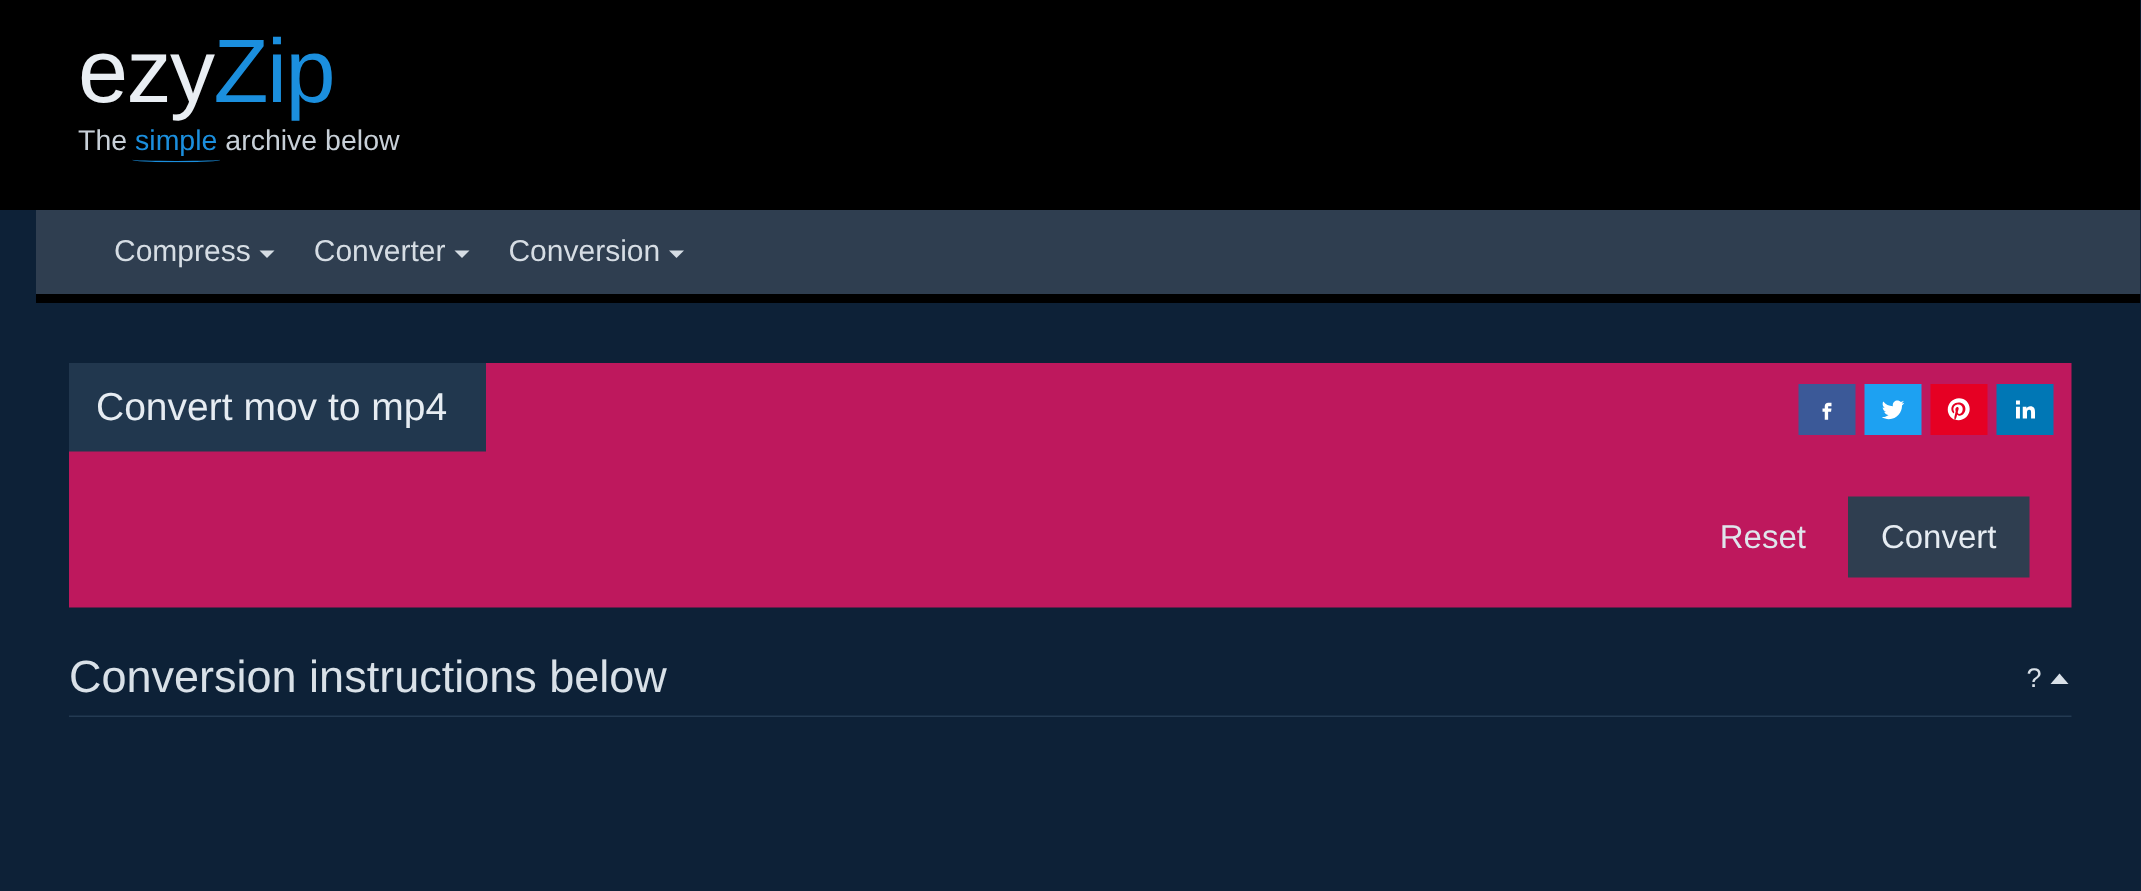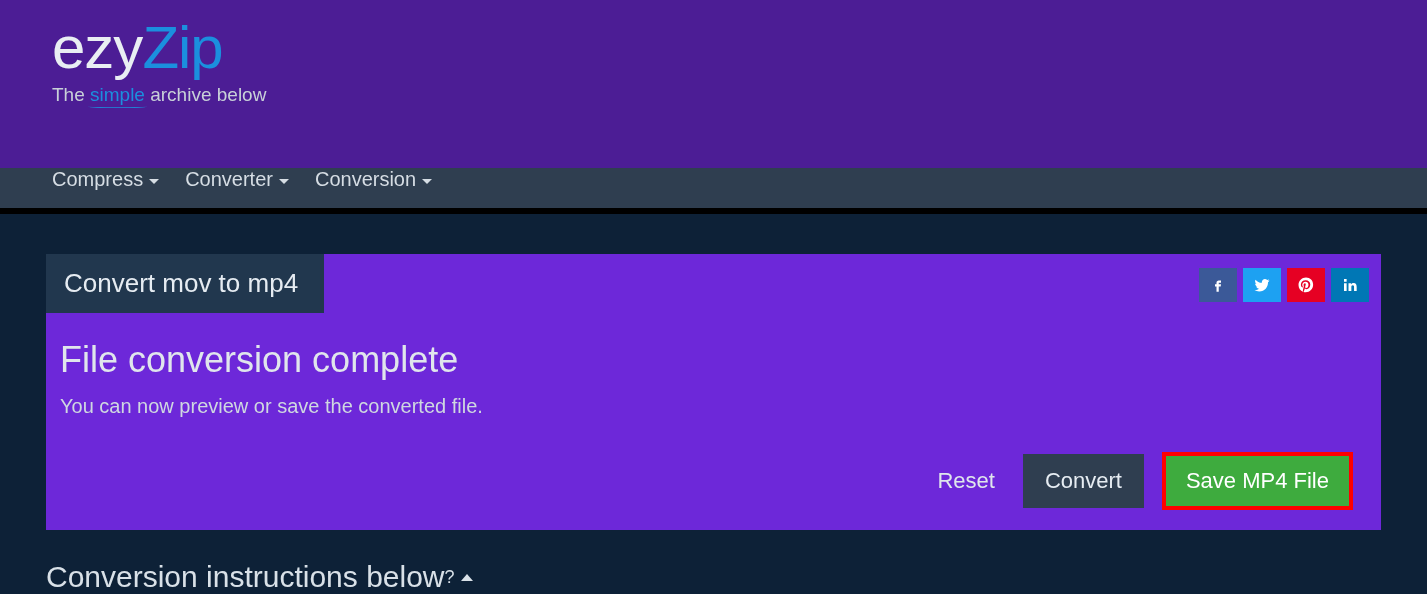--- a/index.html
+++ b/index.html
@@ -5,22 +5,22 @@
 * { margin: 0; padding: 0; box-sizing: border-box; }
 body {
   font-family: "Segoe UI", -apple-system, BlinkMacSystemFont, "Helvetica Neue", Arial, sans-serif;
   background: #0d2137;
   width: 1427px;
   height: 594px;
   overflow: hidden;
   color: #d0d8e0;
 }
 .top-header {
-  background: #4c1d95;
-  height: 168px;
+  background: #000000;
+  height: 140px;
   padding: 18px 0 0 52px;
 }
 .logo-wrap { display: inline-block; }
 .logo-line1 {
   font-size: 60px;
   font-weight: 400;
   line-height: 1;
   letter-spacing: -1px;
 }
 .logo-ezy { color: #e9eef3; }
@@ -40,47 +40,48 @@
   content: "";
   position: absolute;
   left: -2px; right: -2px; bottom: -4px;
   height: 5px;
   border-bottom: 2px solid #1b8fde;
   border-radius: 50%;
   transform: scaleY(0.5);
 }
 .nav-bar {
   background: #2f3e50;
-  height: 46px;
-  display: flex;
-  align-items: flex-start;
+  height: 62px;
+  display: flex;
+  align-items: center;
   padding: 0 0 0 52px;
   gap: 26px;
   border-bottom: 6px solid #000;
+  margin-left: 24px;
 }
 .nav-item {
   color: #d6dde4;
   font-size: 20px;
   display: flex;
   align-items: center;
   gap: 6px;
   cursor: pointer;
 }
 .caret {
   width: 0; height: 0;
   border-left: 5px solid transparent;
   border-right: 5px solid transparent;
   border-top: 5px solid #d6dde4;
   margin-top: 3px;
 }
 .content {
   padding: 40px 46px 0 46px;
 }
 .card {
-  background: #6d28d9;
+  background: #be185d;
   padding: 0 0 20px 0;
   position: relative;
 }
 .tab-row {
   display: flex;
   align-items: flex-start;
   justify-content: space-between;
 }
 .active-tab {
   background: #21374e;
@@ -143,21 +144,21 @@
 .btn-save {
   background: #3eab3e;
   color: #fff;
   font-size: 22px;
   border: 4px solid #ff0000;
   padding: 12px 20px;
   cursor: pointer;
 }
 .instructions-row {
   display: flex;
-  justify-content: flex-start;
+  justify-content: space-between;
   align-items: center;
   padding: 30px 2px 8px 0;
   border-bottom: 1px solid #233a52;
 }
 .instructions-title {
   color: #d9e1e8;
   font-size: 30px;
   font-weight: 400;
 }
 .help-toggle {
@@ -224,28 +225,23 @@
               <path d="M12 2C6.5 2 2 6.5 2 12c0 4.1 2.5 7.6 6 9.1-.1-.8-.2-2 0-2.8.2-.8 1.1-4.8 1.1-4.8s-.3-.6-.3-1.4c0-1.3.8-2.3 1.7-2.3.8 0 1.2.6 1.2 1.3 0 .8-.5 2-.8 3.1-.2 1 .5 1.7 1.4 1.7 1.7 0 3-1.8 3-4.4 0-2.3-1.6-3.9-4-3.9-2.7 0-4.3 2-4.3 4.1 0 .8.3 1.7.7 2.2.1.1.1.2.1.3l-.3 1.1c0 .2-.1.2-.3.1-1.2-.6-2-2.3-2-3.8 0-3.1 2.2-5.9 6.5-5.9 3.4 0 6 2.4 6 5.7 0 3.4-2.1 6.1-5.1 6.1-1 0-1.9-.5-2.2-1.1l-.6 2.3c-.2.8-.8 1.9-1.2 2.5.9.3 1.9.4 2.9.4 5.5 0 10-4.5 10-10S17.5 2 12 2z"></path>
             </svg>
         </div>
         <div class="social-btn li">
           <svg viewBox="0 0 24 24">
               <path d="M4 4h3.5v3.5H4V4zm0 5.5h3.5V20H4V9.5zM10 9.5h3.3v1.5h.1c.5-.9 1.6-1.8 3.3-1.8 3.5 0 4.2 2.3 4.2 5.3V20h-3.5v-5c0-1.2 0-2.7-1.7-2.7s-1.9 1.3-1.9 2.6V20H10V9.5z"></path>
             </svg>
         </div>
       </div>
     </div>
-    <div class="card-body">
-      <h2 class="status-title">File conversion complete</h2>
-      <p class="status-sub">You can now preview or save the converted file.</p>
-    </div>
     <div class="action-row">
       <button class="btn-reset">Reset</button>
       <button class="btn-preview">Convert</button>
-      <button class="btn-save">Save MP4 File</button>
     </div>
   </div>
 
   <div class="instructions-row">
     <div class="instructions-title">Conversion instructions below</div>
     <div class="help-toggle">
       <span>?</span>
       <span class="caret-up"></span>
     </div>
   </div>

